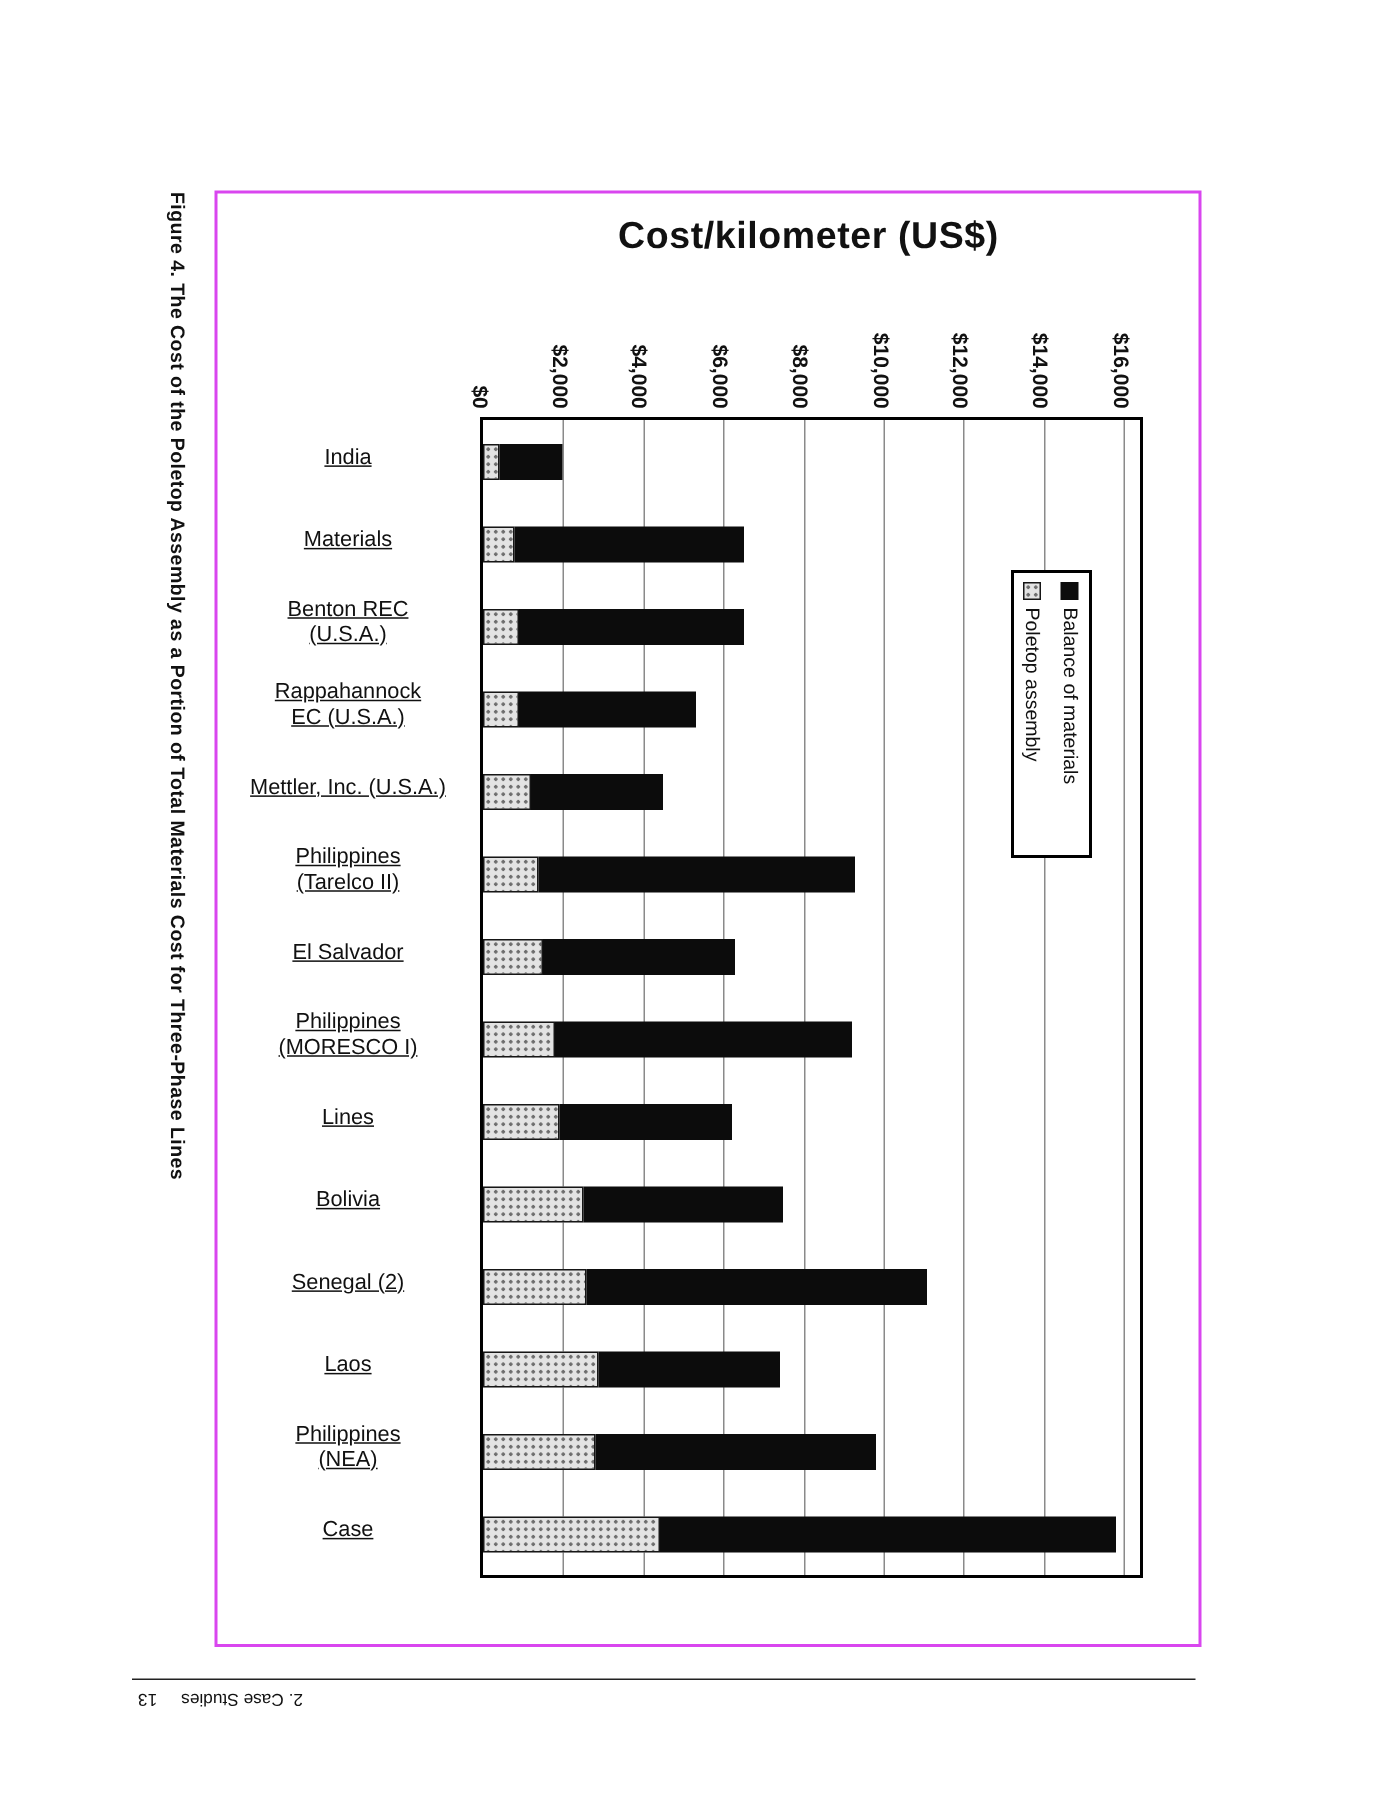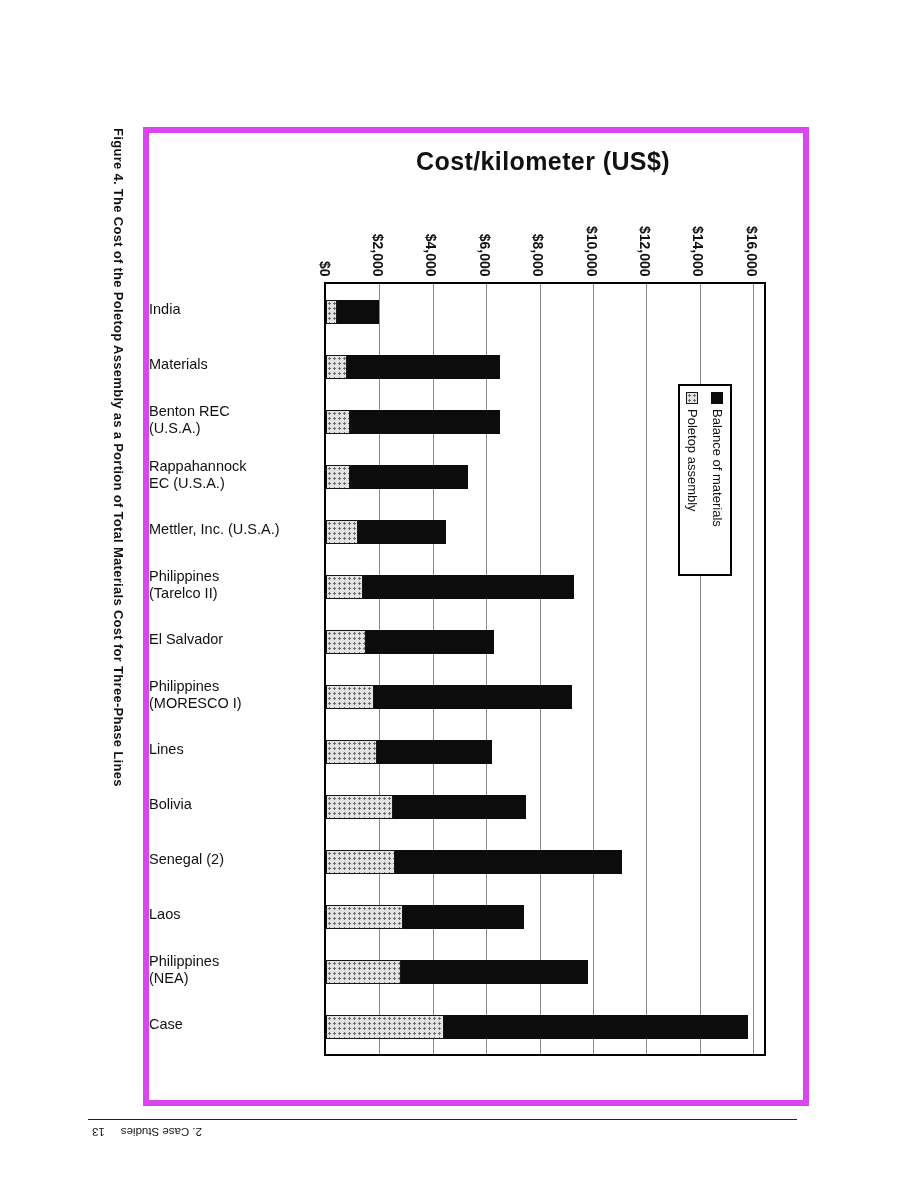--- a/index.html
+++ b/index.html
@@ -20,21 +20,21 @@
     font-size:13px; font-weight:bold;
     letter-spacing:0.3px;
     line-height:17px;
     white-space:nowrap;
   }
   
   .figure-frame{
     position:absolute;
     left:143px; top:127px;
     width:654px; height:967px;
-    border:6px solid #d946ef;
+    border:2px solid #d946ef;
   }
   .chart-title{
     position:absolute;
     left:175px; top:14px; width:438px;
     text-align:center;
     font-size:25px; font-weight:bold;
     letter-spacing:0.4px;
   }
   .axis-labels{position:absolute; inset:0; pointer-events:none;}
   .axis-label{
@@ -65,25 +65,26 @@
   }
   .seg{height:24px; box-sizing:border-box;}
   .seg-poletop{border:1.5px solid #161616;}
   .dotted{
     background-image:radial-gradient(circle, #6e6e6e 1px, rgba(0,0,0,0) 1.1px);
     background-size:5px 5px;
   }
   .cat-labels{position:absolute; inset:0; pointer-events:none;}
   .cat-label{
     position:absolute;
-    left:0; width:150px;
-    text-align:left;
+    left:12px; width:150px;
+    text-align:center;
     font-size:14.5px; line-height:17.5px;
     white-space:pre-line;
     transform:translateY(-50%);
+    text-decoration:underline;
   }
   .legend{
     position:absolute;
     left:352px; top:100px;
     width:50px; height:188px;
     border:2px solid #000;
     background:#fff;
     z-index:3;
   }
   .legend-inner{

